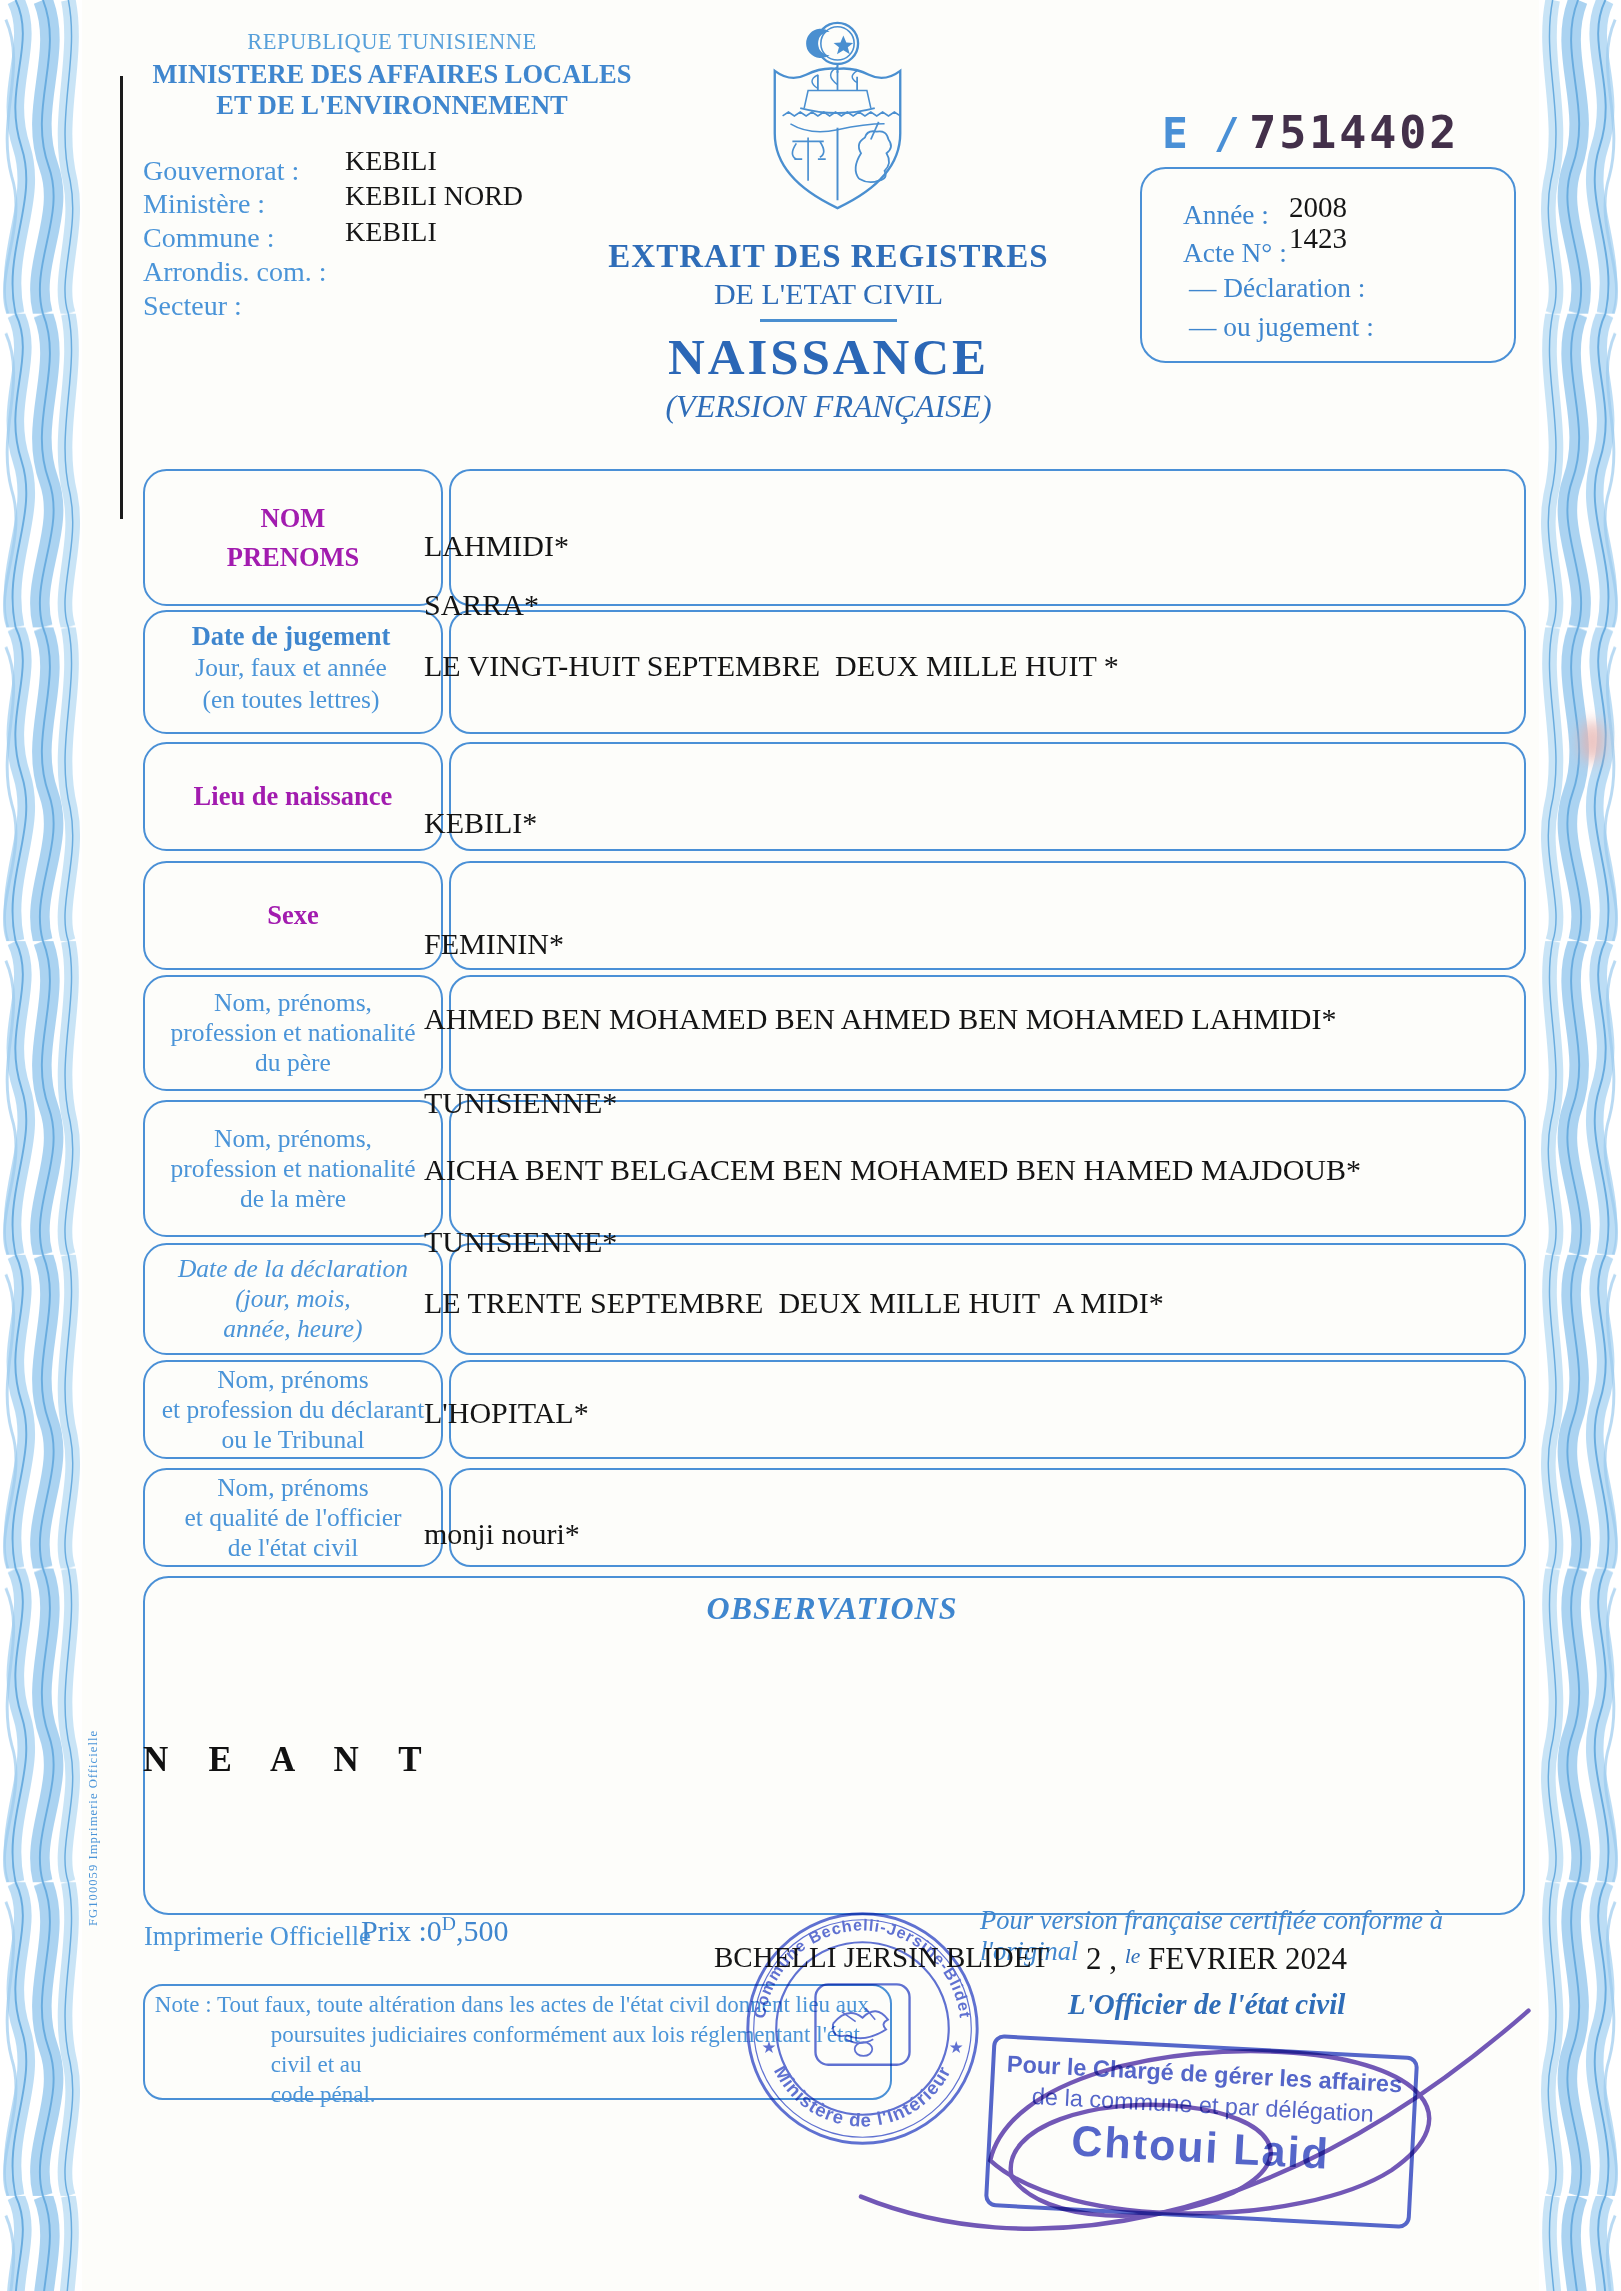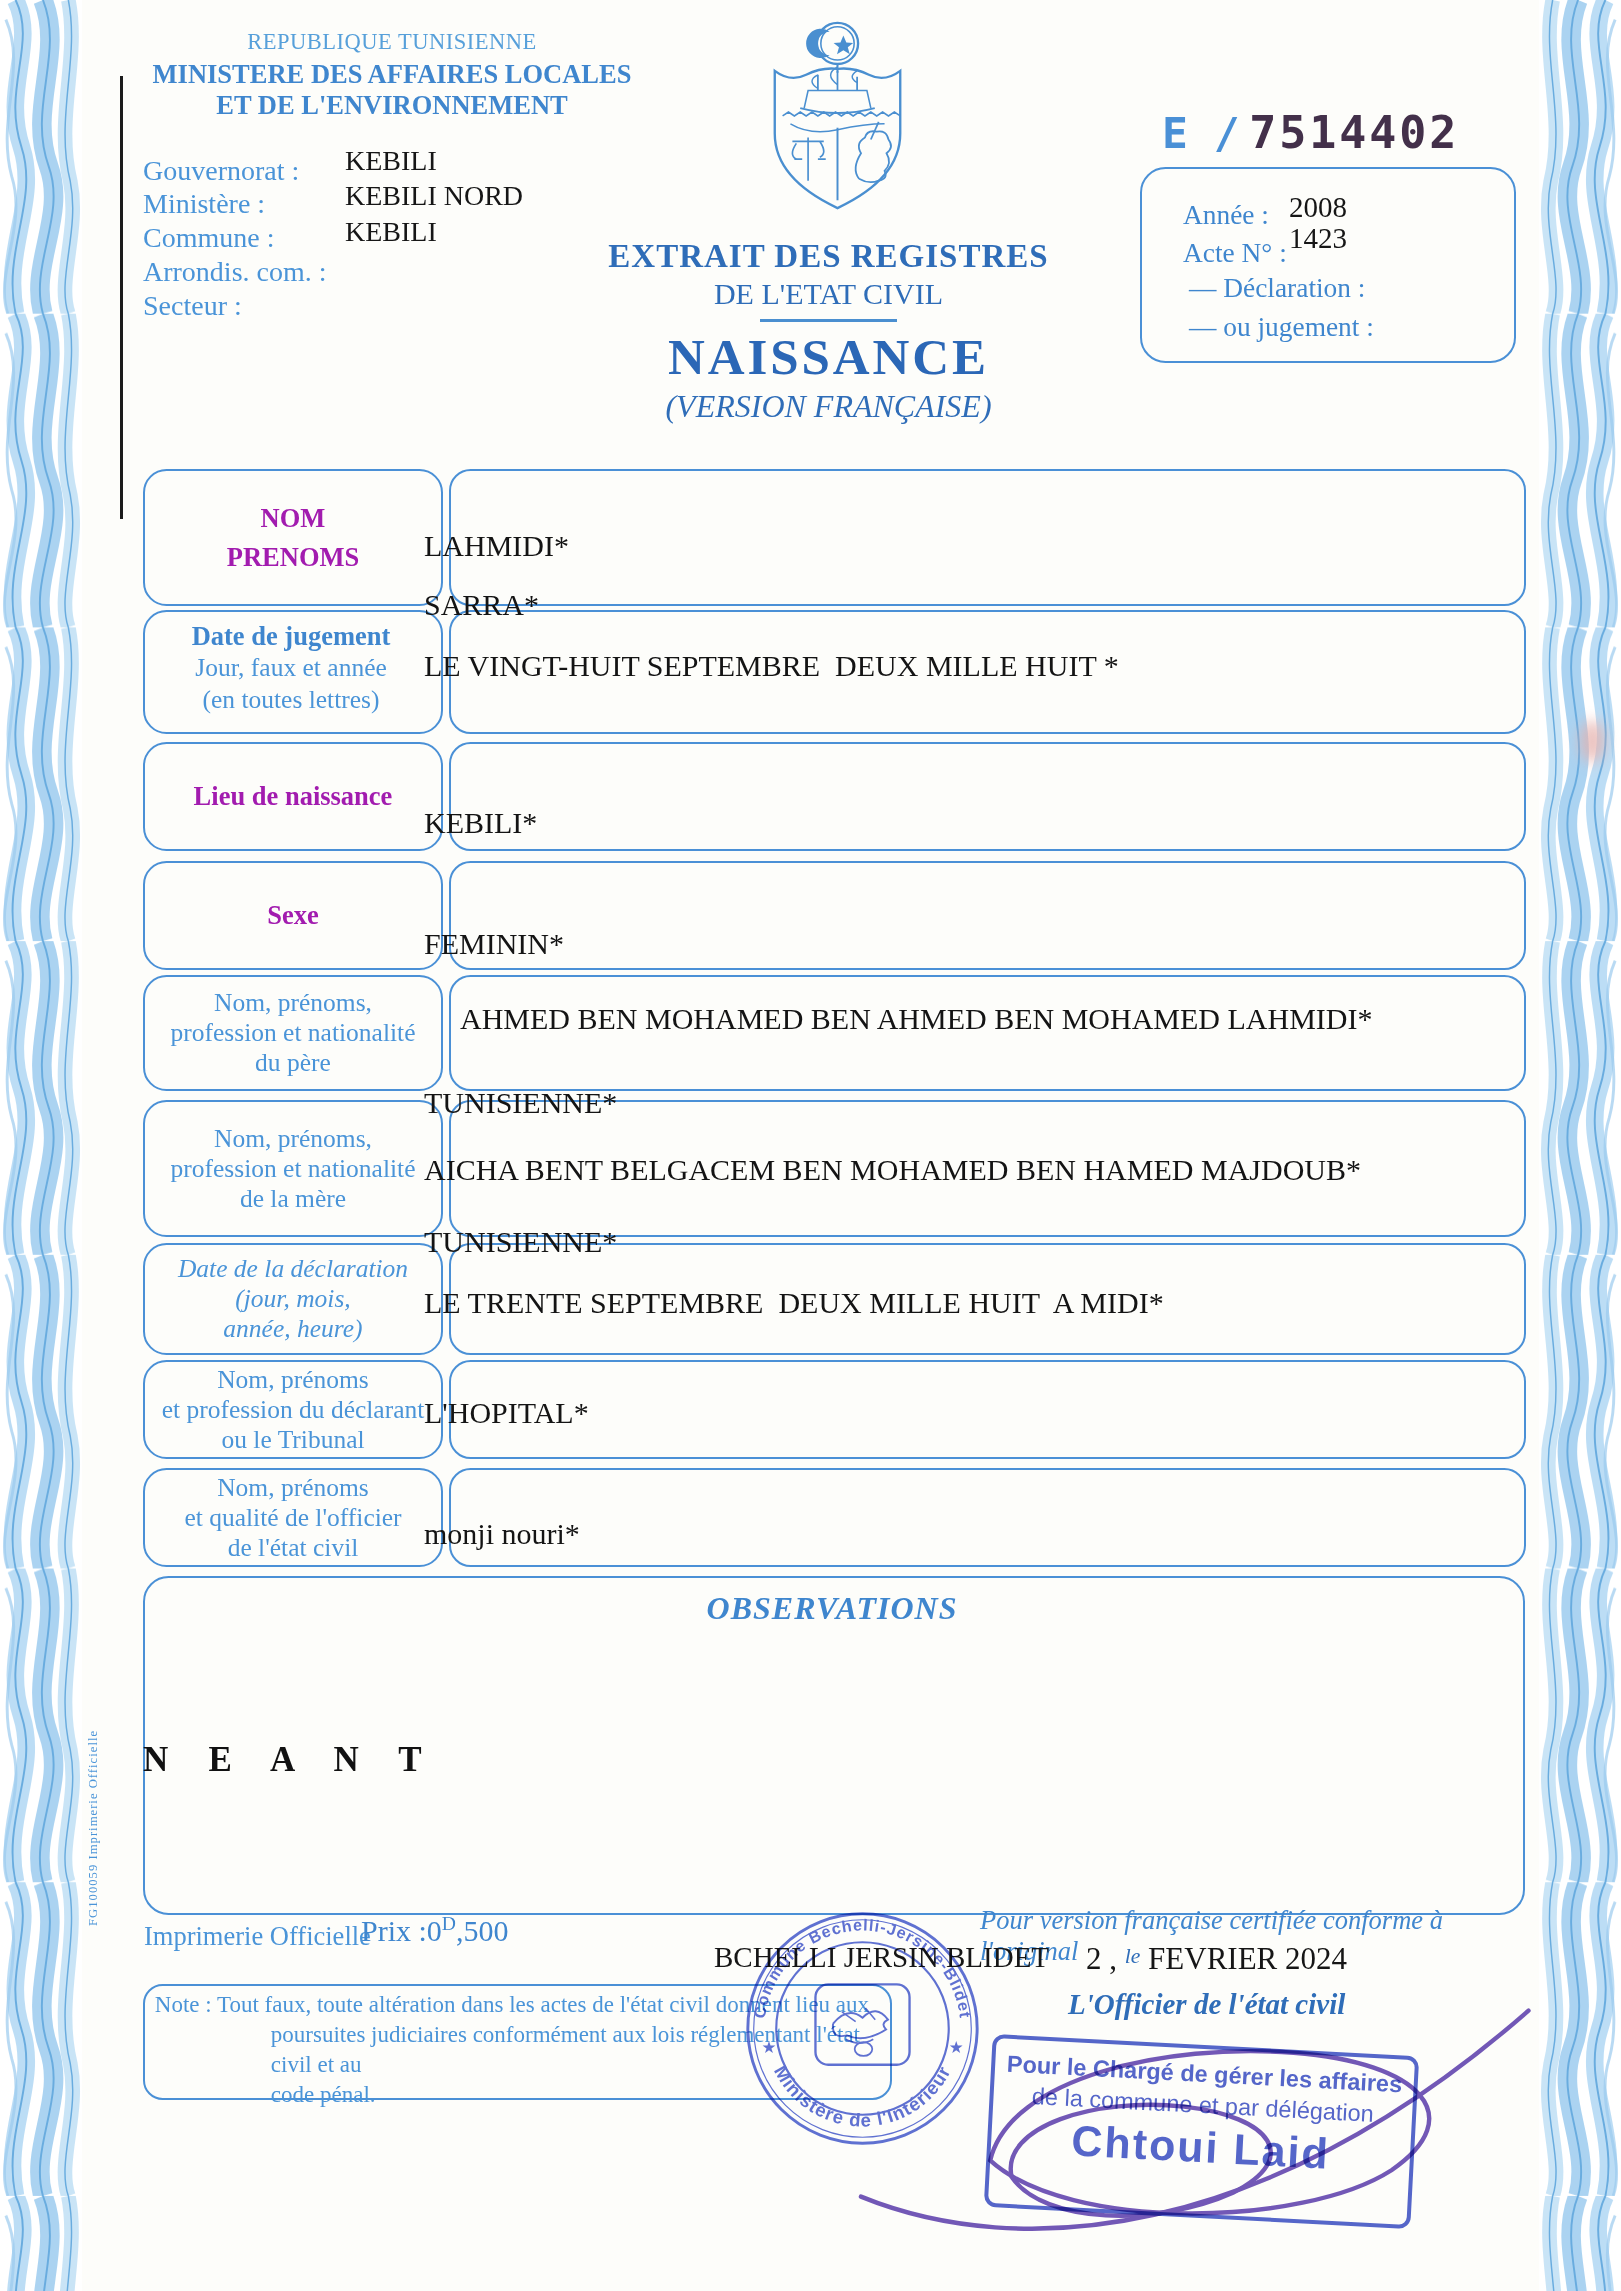--- a/index.html
+++ b/index.html
@@ -196,21 +196,21 @@
     <div style="font-weight:bold;color:#3f86ce;font-size:26.5px;">Date de jugement</div>
     <div style="color:#4a94d8;font-size:25.5px;line-height:32px;">Jour, faux et année</div>
     <div style="color:#4a94d8;font-size:25.5px;line-height:32px;">(en toutes lettres)</div>
   </div>
 
   <div class="val" style="top:529px;">LAHMIDI*</div>
   <div class="val" style="top:588px;">SARRA*</div>
   <div class="val" style="top:649px;">LE VINGT-HUIT SEPTEMBRE  DEUX MILLE HUIT *</div>
   <div class="val" style="top:806px;">KEBILI*</div>
   <div class="val" style="top:927px;">FEMININ*</div>
-  <div class="val" style="top:1002px;margin-left:36px;">AHMED BEN MOHAMED BEN AHMED BEN MOHAMED LAHMIDI*</div>
+  <div class="val" style="top:1002px;">AHMED BEN MOHAMED BEN AHMED BEN MOHAMED LAHMIDI*</div>
   <div class="val" style="top:1086px;">TUNISIENNE*</div>
   <div class="val" style="top:1153px;">AICHA BENT BELGACEM BEN MOHAMED BEN HAMED MAJDOUB*</div>
   <div class="val" style="top:1225px;">TUNISIENNE*</div>
   <div class="val" style="top:1286px;">LE TRENTE SEPTEMBRE  DEUX MILLE HUIT  A MIDI*</div>
   <div class="val" style="top:1396px;">L'HOPITAL*</div>
   <div class="val" style="top:1517px;">monji nouri*</div>
 
   <div class="abs obsbox"></div>
   <div class="abs obstitle">OBSERVATIONS</div>
   <div class="abs neant">N E A N T</div>

